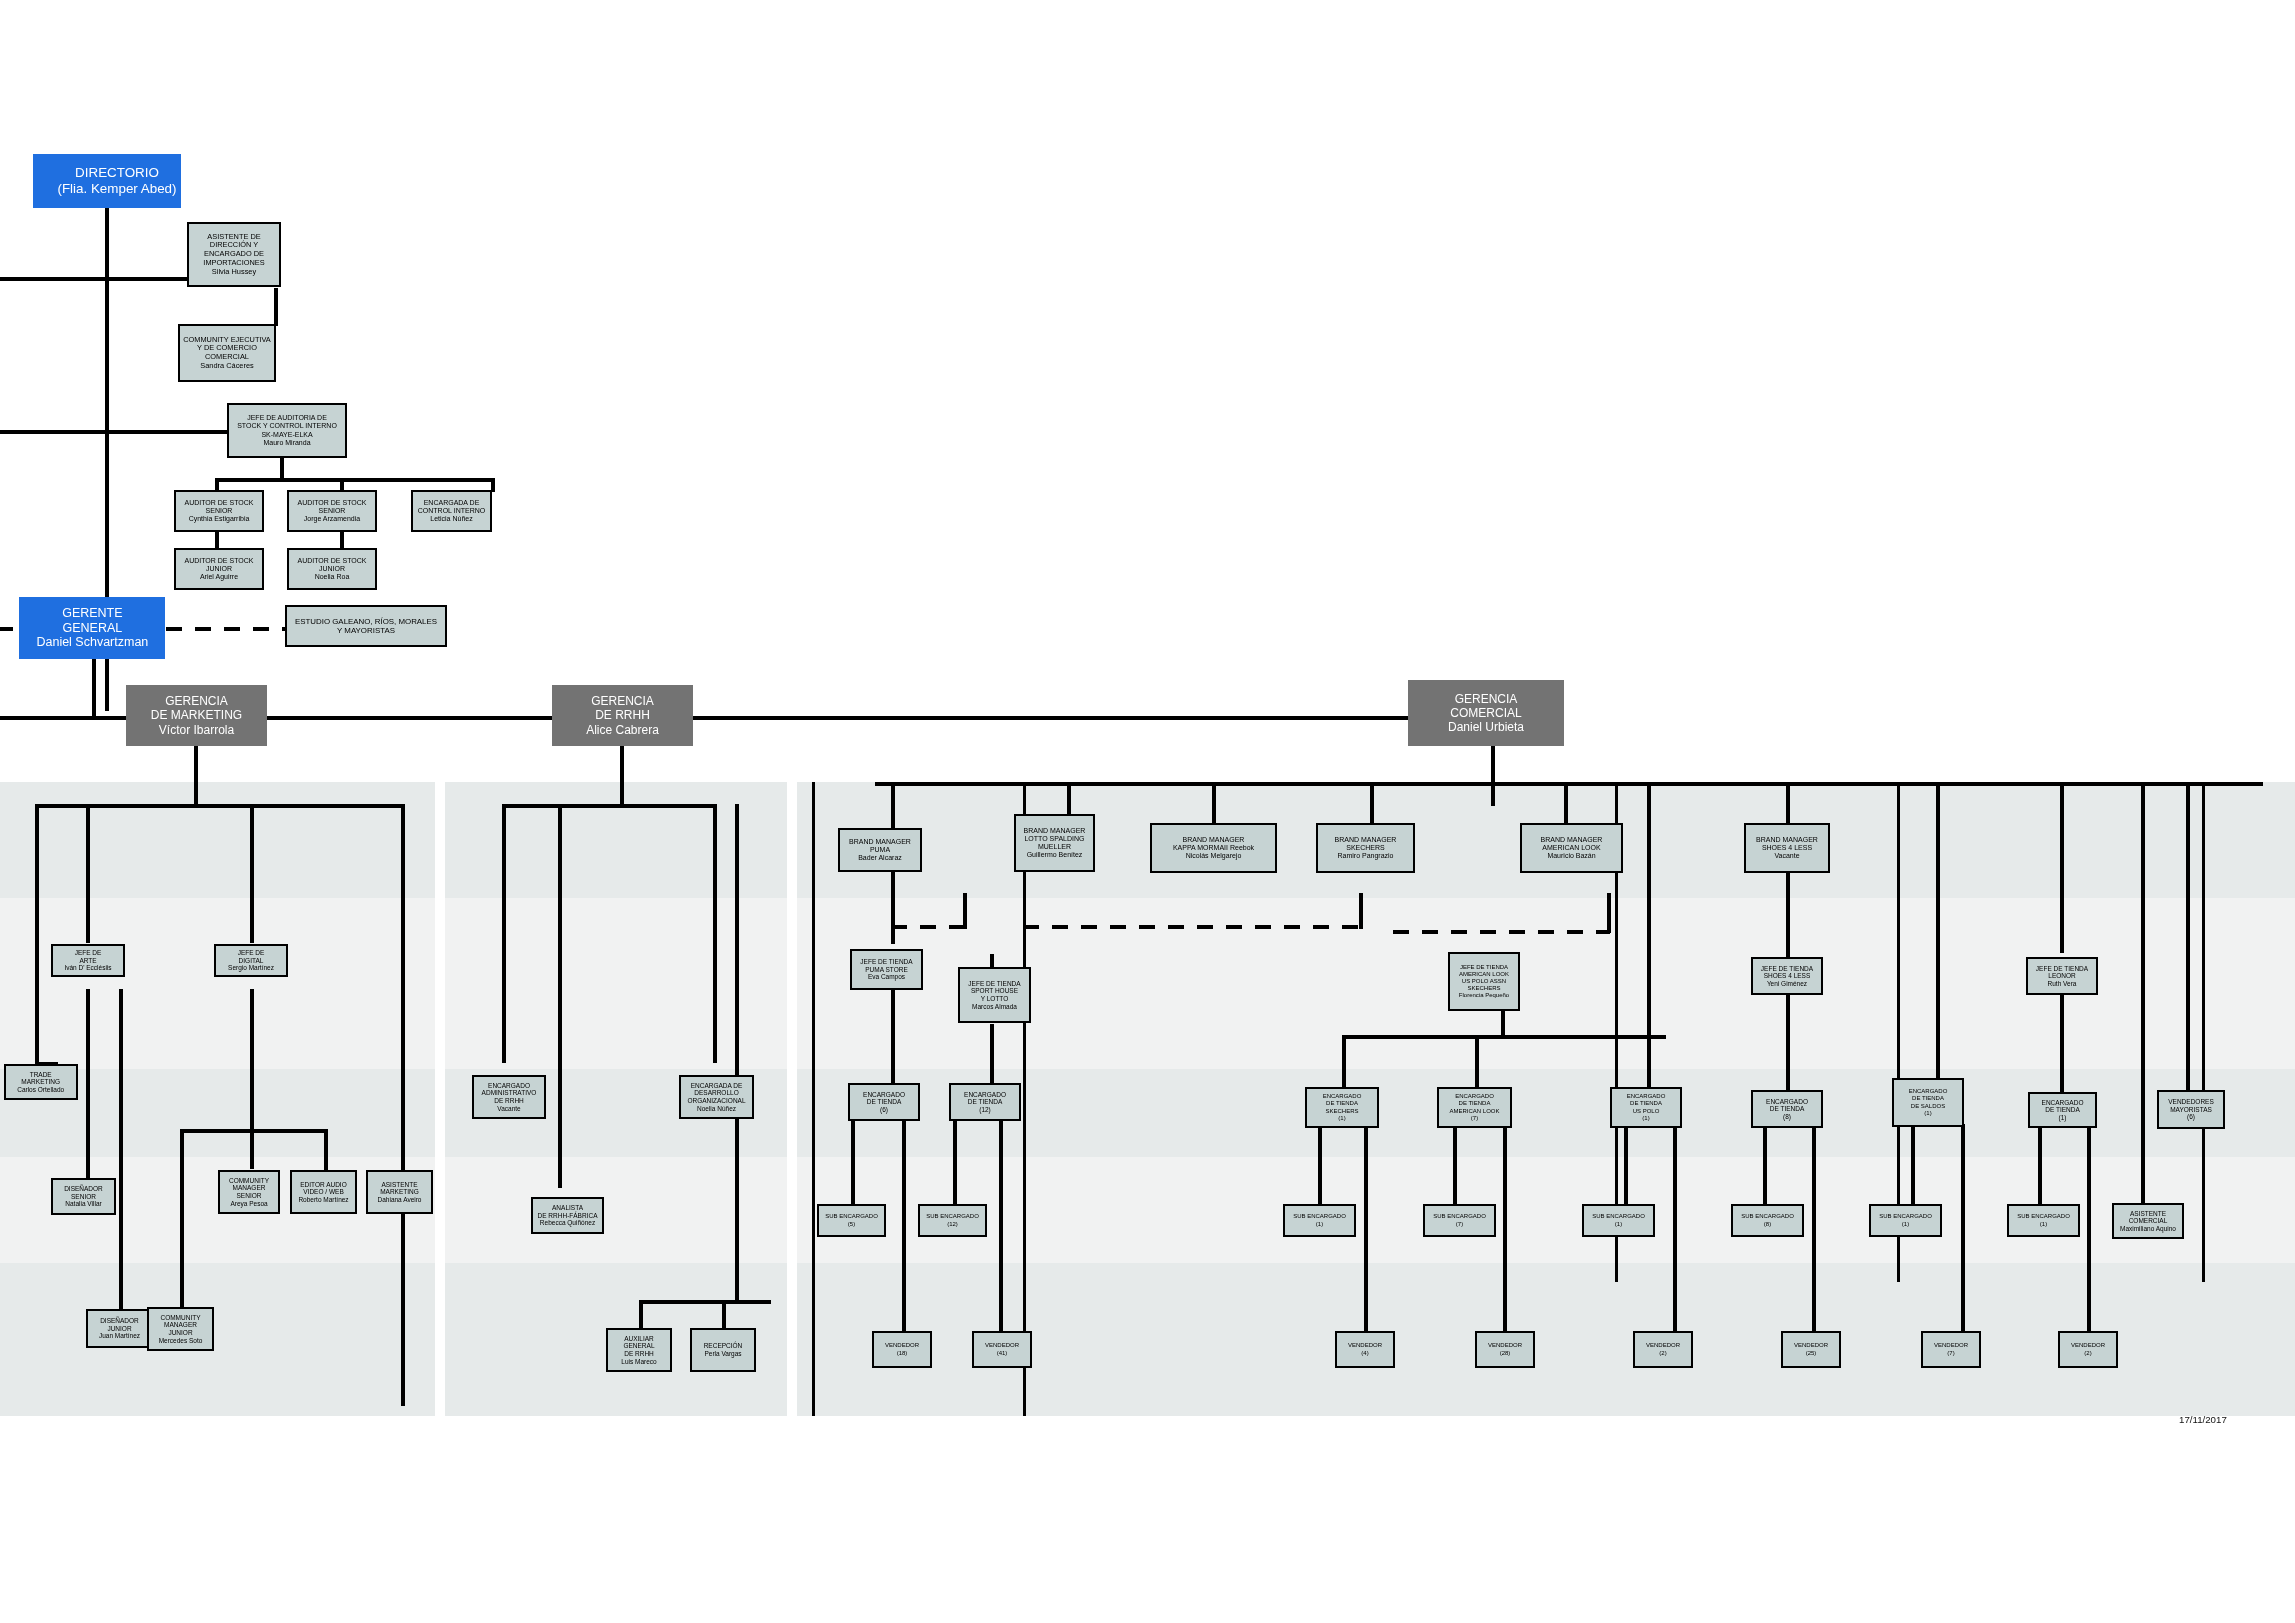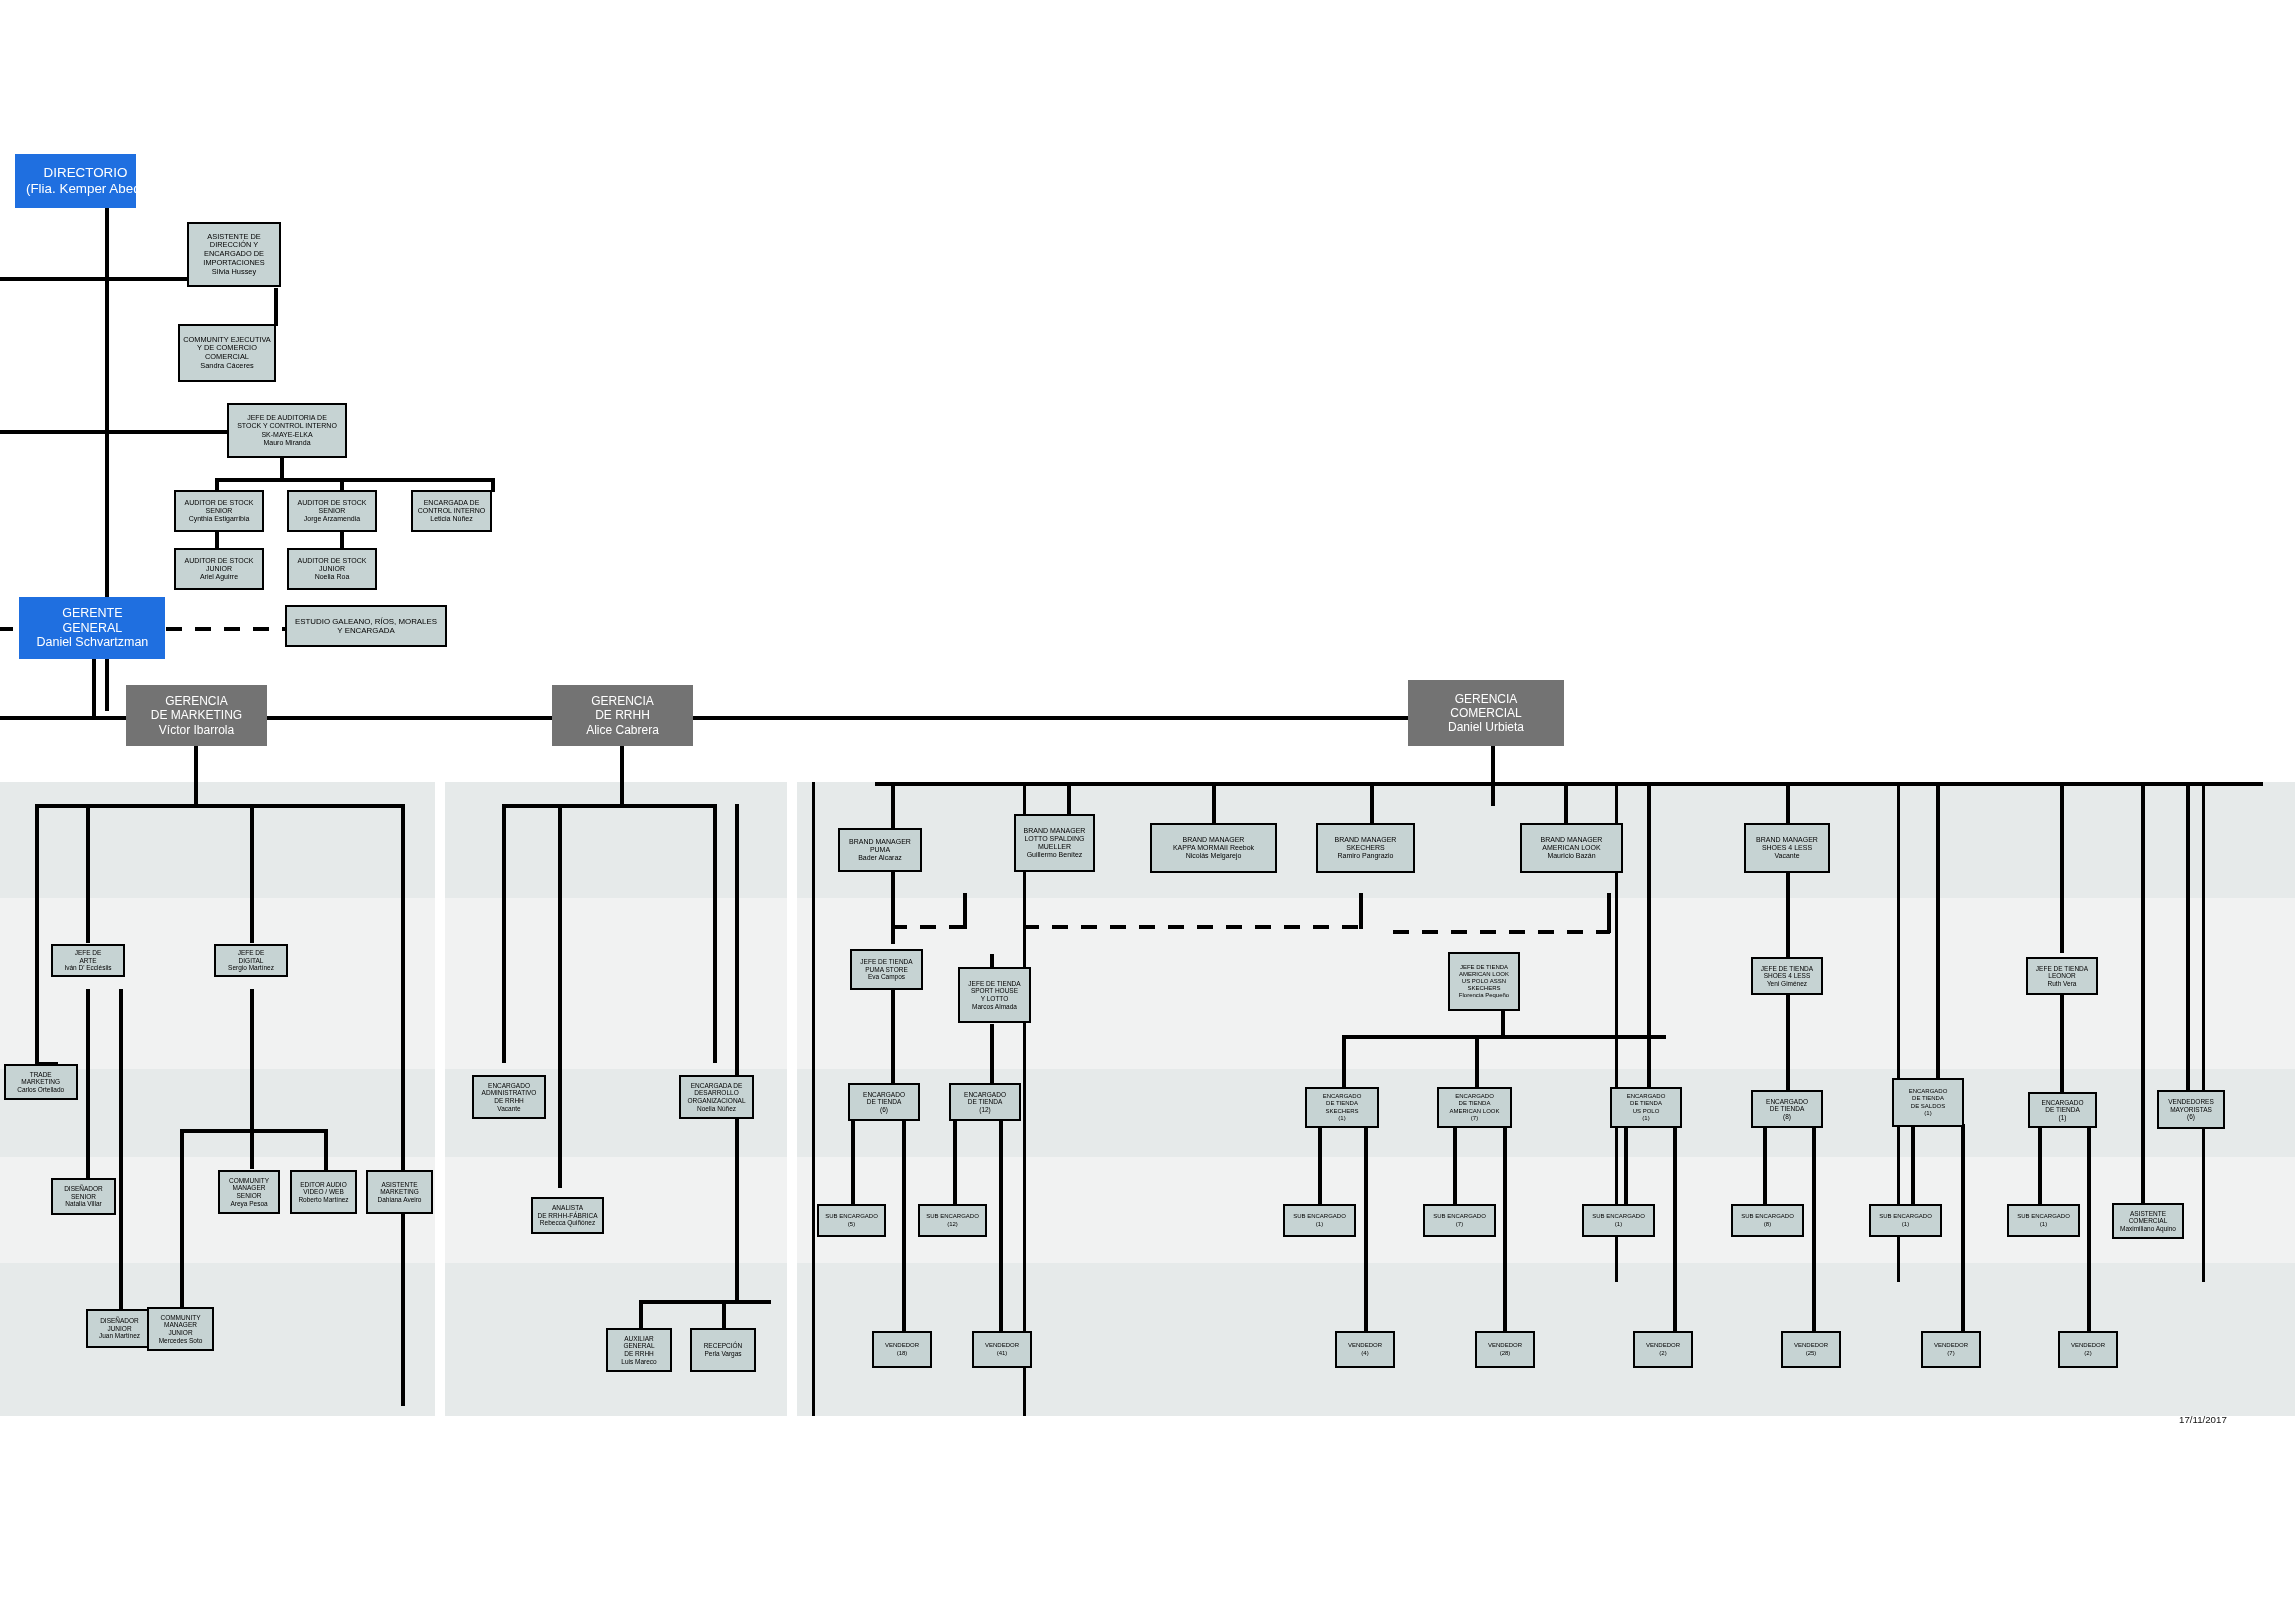--- a/index.html
+++ b/index.html
@@ -138,21 +138,21 @@
   <div class="conn" style="left:1624px;top:1124px;width:3.7px;height:81px;"></div>
   <div class="conn" style="left:1673px;top:1124px;width:3.7px;height:211px;"></div>
   <div class="conn" style="left:1763px;top:1124px;width:3.7px;height:81px;"></div>
   <div class="conn" style="left:1812px;top:1124px;width:3.7px;height:211px;"></div>
   <div class="conn" style="left:1911px;top:1124px;width:3.7px;height:81px;"></div>
   <div class="conn" style="left:1961px;top:1124px;width:3.7px;height:211px;"></div>
   <div class="conn" style="left:2038px;top:1124px;width:3.7px;height:81px;"></div>
   <div class="conn" style="left:2087px;top:1124px;width:3.7px;height:211px;"></div>
   <div class="conn" style="left:2141px;top:1185px;width:3.7px;height:23px;"></div>
 
-  <div class="node blue" style="left:15px;top:154px;width:121px;height:54px;font-size:13.4px;padding-left:20px;">
+  <div class="node blue" style="left:33px;top:154px;width:148px;height:54px;font-size:13.4px;padding-left:20px;">
     <span class="ln">DIRECTORIO</span>
     <span class="ln">(Flia. Kemper Abed)</span>
   </div>
 
   <div class="node grey" style="left:187px;top:222px;width:94px;height:65px;font-size:7.4px;">
     <span class="ln">ASISTENTE DE</span>
     <span class="ln">DIRECCIÓN Y</span>
     <span class="ln">ENCARGADO DE</span>
     <span class="ln">IMPORTACIONES</span>
     <span class="ln">Silvia Hussey</span>
@@ -203,21 +203,21 @@
   </div>
 
   <div class="node blue" style="left:19.4px;top:597px;width:146px;height:62px;font-size:12.5px;">
     <span class="ln">GERENTE</span>
     <span class="ln">GENERAL</span>
     <span class="ln">Daniel Schvartzman</span>
   </div>
 
   <div class="node grey" style="left:285px;top:605px;width:162px;height:42px;font-size:7.9px;">
     <span class="ln">ESTUDIO GALEANO, RÍOS, MORALES</span>
-    <span class="ln">Y ENCARGADA</span>
+    <span class="ln">Y MAYORISTAS</span>
   </div>
 
   <div class="node cyan" style="left:126px;top:685px;width:141px;height:61px;font-size:12px;">
     <span class="ln">GERENCIA</span>
     <span class="ln">DE MARKETING</span>
     <span class="ln">Víctor Ibarrola</span>
   </div>
 
   <div class="node cyan" style="left:552px;top:685px;width:141px;height:61px;font-size:12px;">
     <span class="ln">GERENCIA</span>

